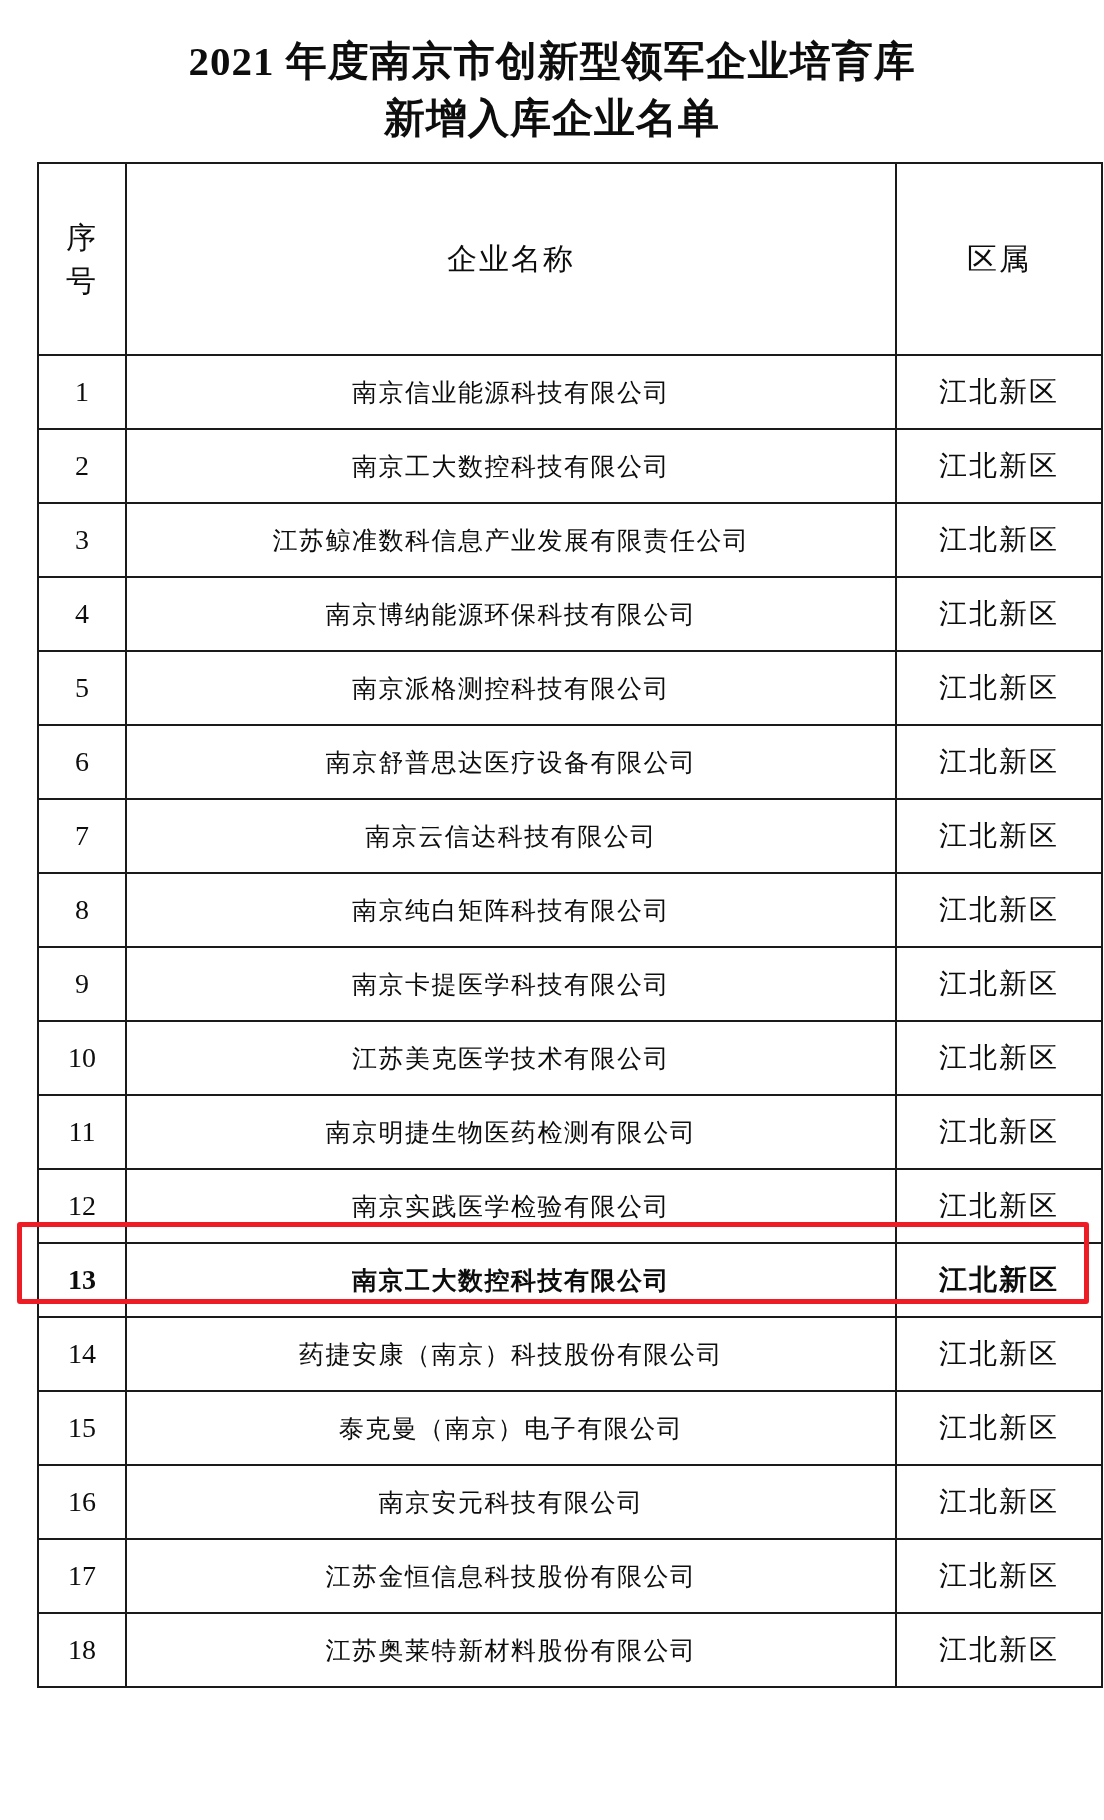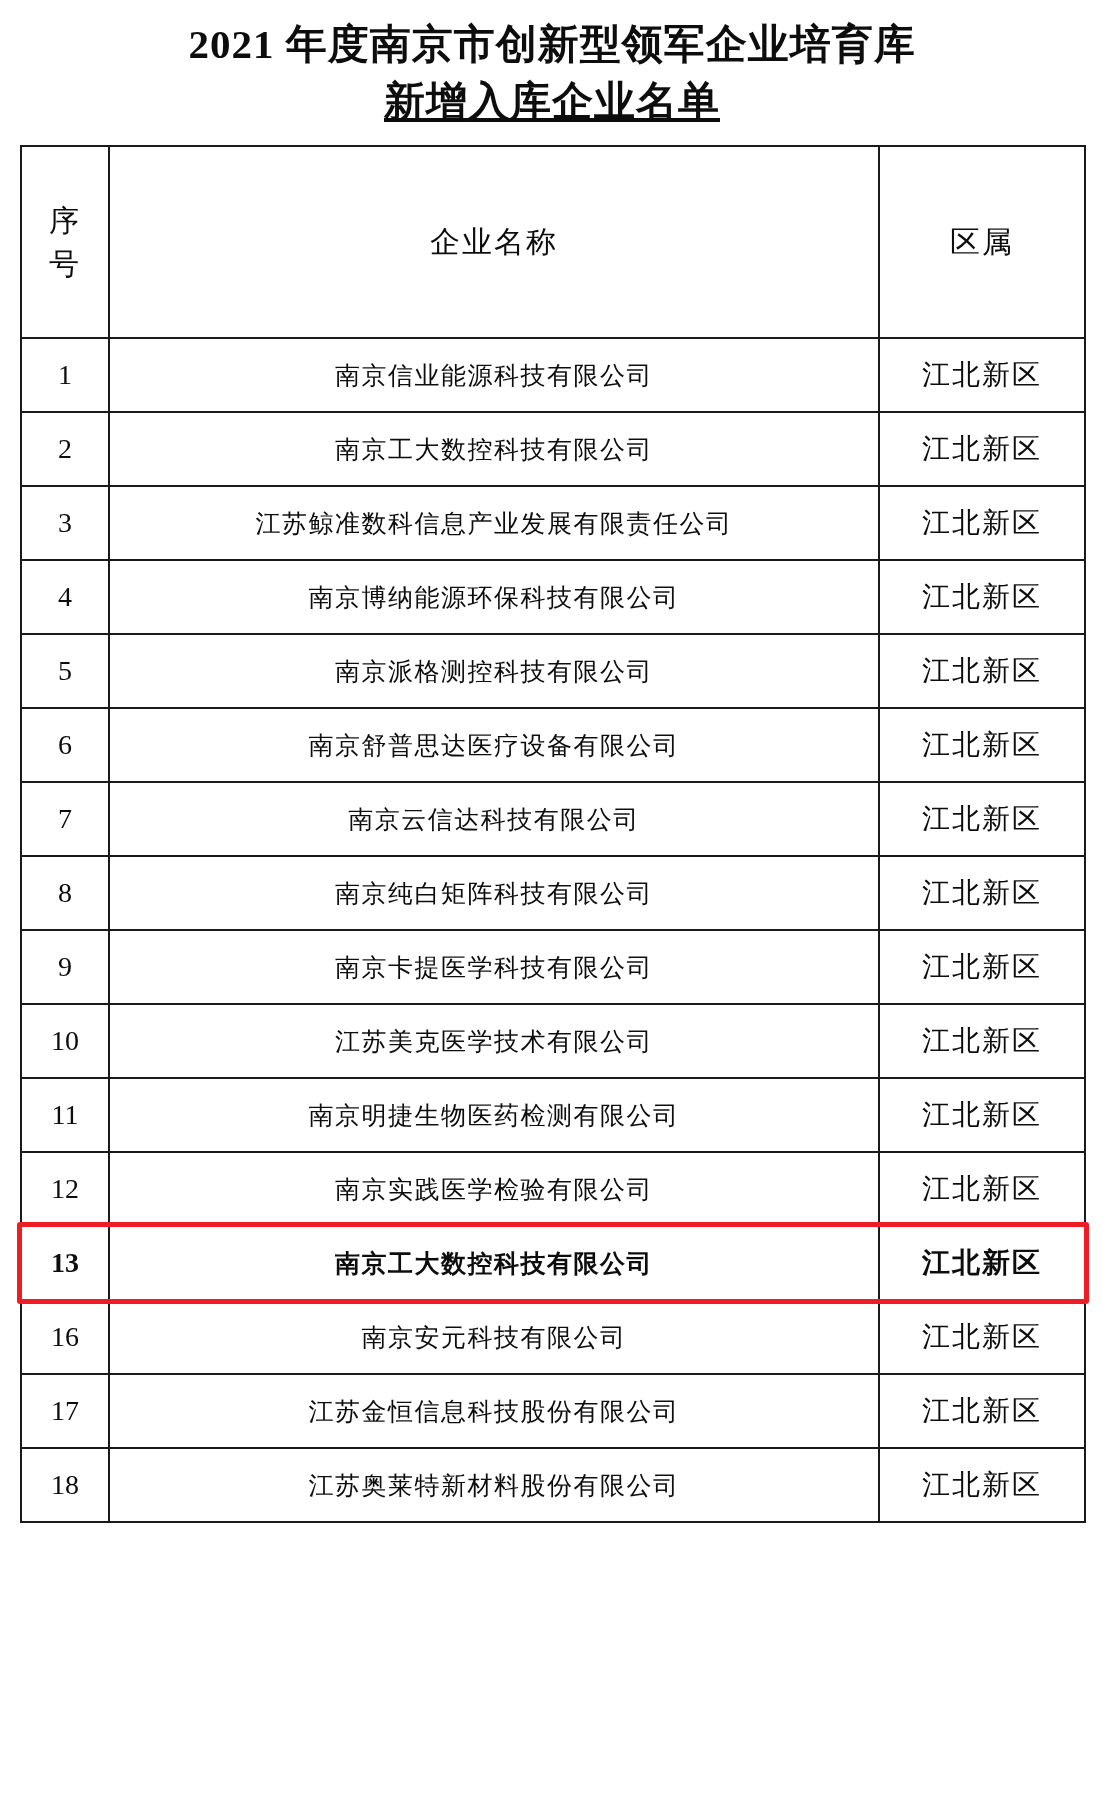--- a/index.html
+++ b/index.html
@@ -12,36 +12,35 @@
     height: 1820px;
     font-family: "Liberation Serif", "DejaVu Serif", serif;
     color: #111111;
     overflow: hidden;
   }
   .page {
     position: relative;
     width: 1104px;
     height: 1464px;
     box-sizing: border-box;
-    padding: 0;
+    padding: 17px;
   }
   .doc-title {
     text-align: center;
     font-family: "Liberation Serif", "DejaVu Serif", serif;
     font-weight: bold;
     font-size: 41px;
     line-height: 1.38;
     letter-spacing: 1px;
     color: #0d0d0d;
     padding: 16px 70px 10px 70px;
     margin: 0;
   }
   .doc-title .line2 {
     display: block;
-    text-decoration: underline;
   }
   .table-wrap {
     padding: 6px 20px 0 20px;
     box-sizing: border-box;
   }
   table.listing {
     border-collapse: collapse;
     width: 1064px;
     table-layout: fixed;
     border: 2px solid #1a1a1a;
@@ -183,20 +182,30 @@
           <td class="num">12</td>
           <td>南京实践医学检验有限公司</td>
           <td class="area">江北新区</td>
         </tr>
         <tr class="highlight">
           <td class="num">13</td>
           <td>南京工大数控科技有限公司</td>
           <td class="area">江北新区</td>
         </tr>
         <tr>
+          <td class="num">14</td>
+          <td>药捷安康（南京）科技股份有限公司</td>
+          <td class="area">江北新区</td>
+        </tr>
+        <tr>
+          <td class="num">15</td>
+          <td>泰克曼（南京）电子有限公司</td>
+          <td class="area">江北新区</td>
+        </tr>
+        <tr>
           <td class="num">16</td>
           <td>南京安元科技有限公司</td>
           <td class="area">江北新区</td>
         </tr>
         <tr>
           <td class="num">17</td>
           <td>江苏金恒信息科技股份有限公司</td>
           <td class="area">江北新区</td>
         </tr>
         <tr>

